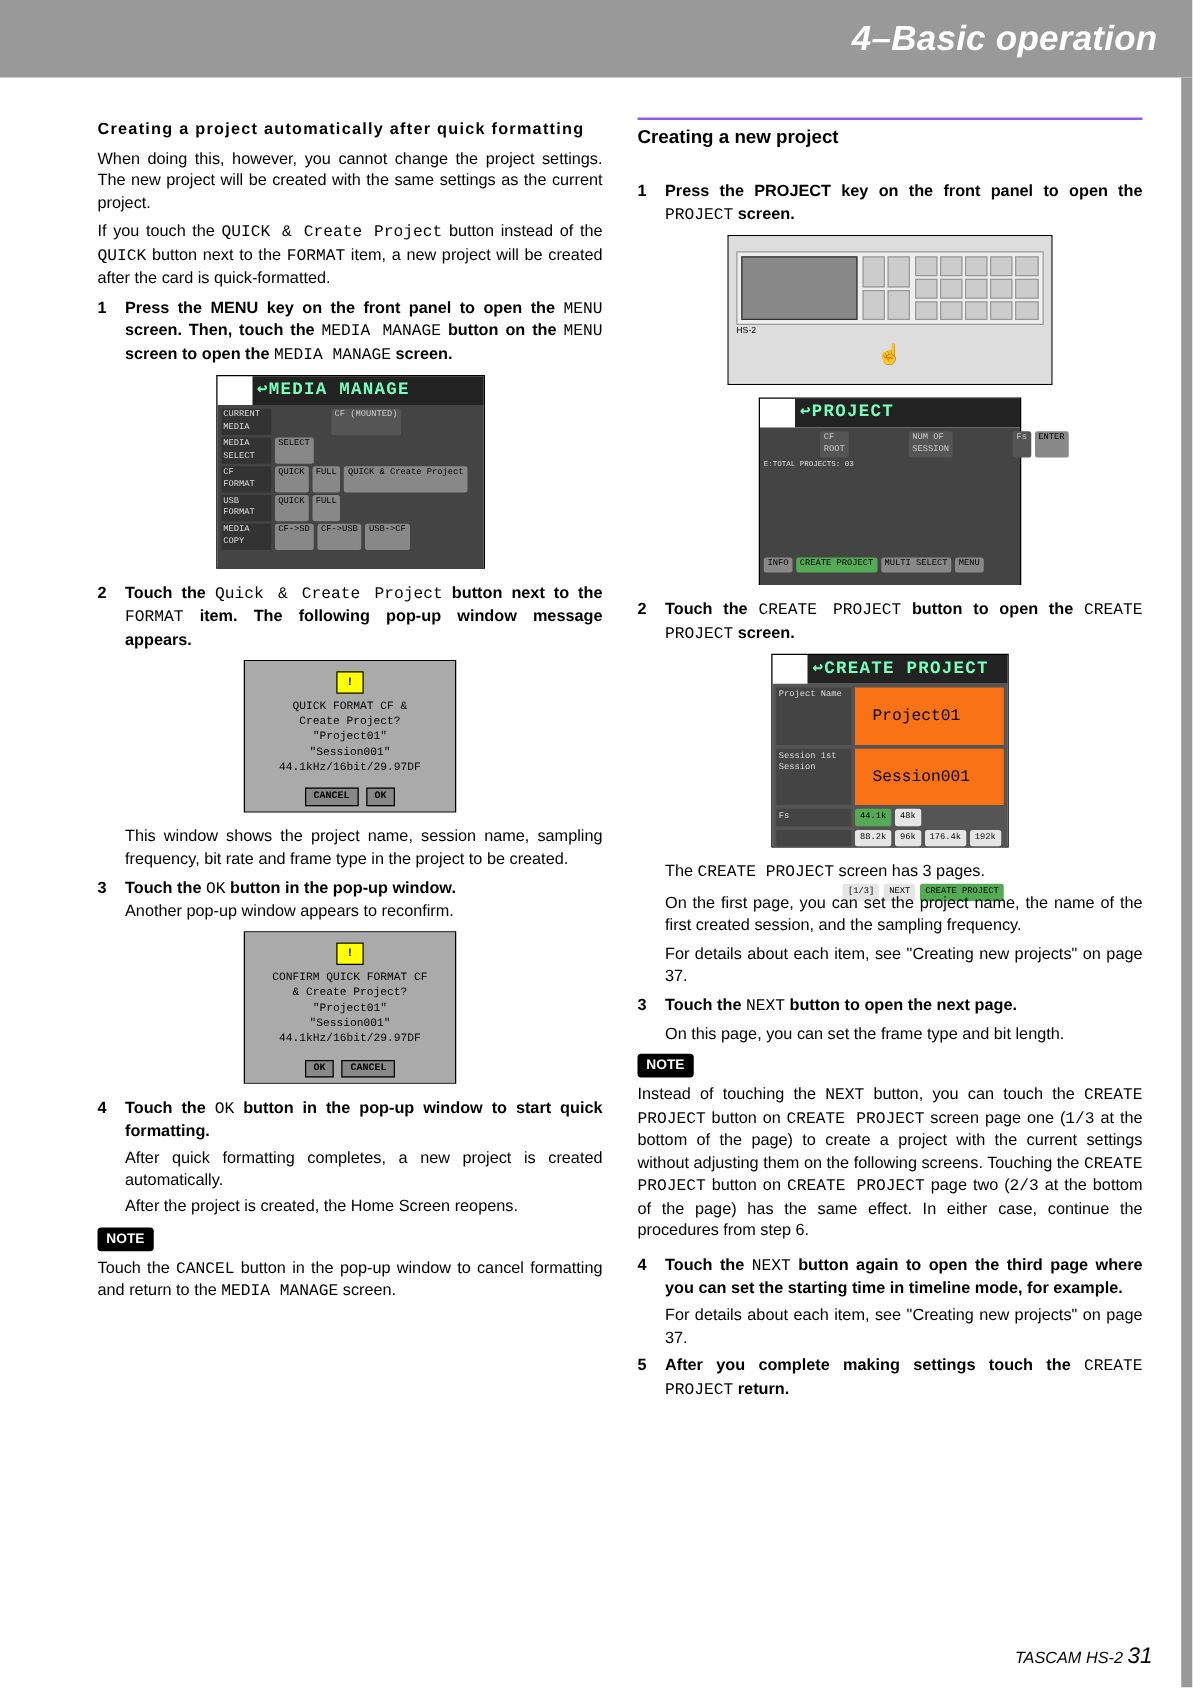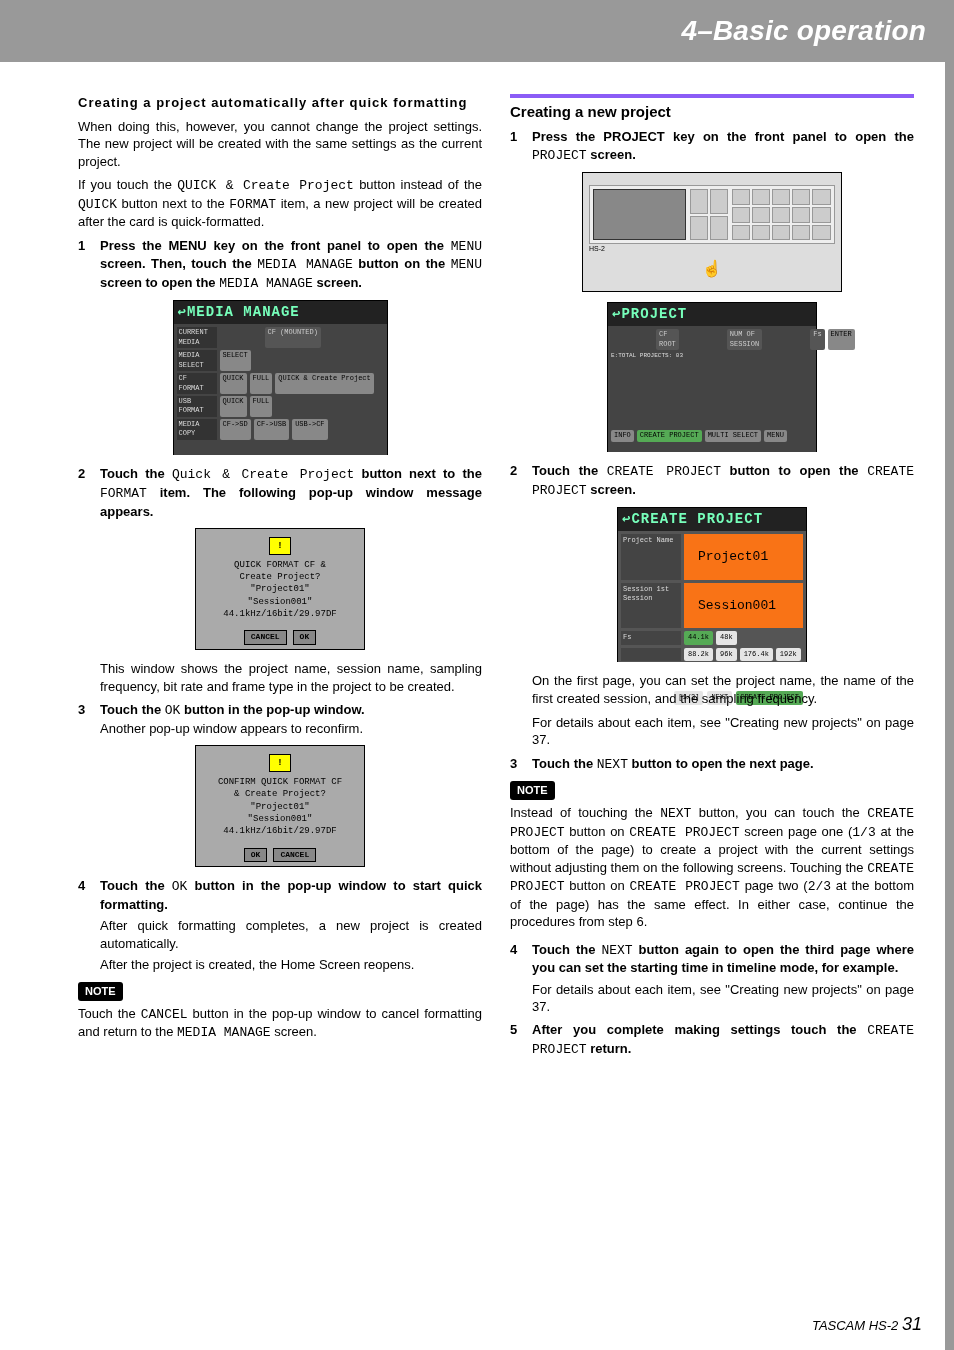--- a/index.html
+++ b/index.html
@@ -47,23 +47,23 @@
   }
   .sub-h {
     font-weight: bold;
     font-size: 13px;
     letter-spacing: 1px;
     margin-bottom: 6px;
   }
   .sec-h {
     font-weight: bold;
     font-size: 15px;
-    border-top: 4px solid #8b5cf6;
+    border-top: 2px solid #8b5cf6;
     padding-top: 4px;
-    margin-bottom: 6px;
+    margin-bottom: 24px;
   }
   p { margin-bottom: 6px; text-align: justify; }
   .mono { font-family: "Courier New", monospace; font-size: 13px; }
   .step { display: flex; gap: 10px; margin-bottom: 5px; text-align: justify; }
   .step-num { font-weight: bold; width: 12px; flex: none; }
   .step-body { flex: 1; }
   .step-body b { font-weight: bold; }
   .indent { margin-left: 22px; text-align: justify; }
   .screenshot {
     display: block;
@@ -96,20 +96,21 @@
 
   
   .shot-title {
     background: #222;
     color: #7fb;
     font-family: "Courier New", monospace;
     font-weight: bold;
     font-size: 14px;
     padding: 2px 4px;
     letter-spacing: 1px;
+    margin-left: 28px;
   }
   .shot-body {
     background: #444;
     height: calc(100% - 22px);
     padding: 3px;
     font-family: "Courier New", monospace;
     font-size: 8px;
     color: #ddd;
   }
   .shot-row { display: flex; gap: 3px; margin-bottom: 2px; }
@@ -399,27 +400,31 @@
           <div class="cr-chip">192k</div>
         </div>
         <div class="cr-foot">
           <div class="cr-chip">[1/3]</div>
           <div class="cr-chip">NEXT</div>
           <div class="cr-chip sel">CREATE PROJECT</div>
         </div>
       </div>
     </div>
 
+    <p class="indent">
+      <span>The </span><span class="mono">CREATE PROJECT</span><span> screen has 3 pages.</span>
+    </p>
     <p class="indent">On the first page, you can set the project name, the name of the first created session, and the sampling frequency.</p>
     <p class="indent">For details about each item, see "Creating new projects" on page 37.</p>
 
     <div class="step">
       <div class="step-num">3</div>
       <div class="step-body">
         <b><span>Touch the </span></b><span class="mono">NEXT</span><b><span> button to open the next page.</span></b>
+        <div style="font-weight:normal;margin-top:4px;">On this page, you can set the frame type and bit length.</div>
       </div>
     </div>
 
     <div class="note-tag">NOTE</div>
     <p>
       <span>Instead of touching the </span><span class="mono">NEXT</span><span> button, you can touch the </span><span class="mono">CREATE PROJECT</span><span> button on </span><span class="mono">CREATE PROJECT</span><span> screen page one (</span><span class="mono">1/3</span><span> at the bottom of the page) to create a project with the current settings without adjusting them on the following screens. Touching the </span><span class="mono">CREATE PROJECT</span><span> button on </span><span class="mono">CREATE PROJECT</span><span> page two (</span><span class="mono">2/3</span><span> at the bottom of the page) has the same effect. In either case, continue the procedures from step 6.</span>
     </p>
 
     <div class="step" style="margin-top:10px;">
       <div class="step-num">4</div>

